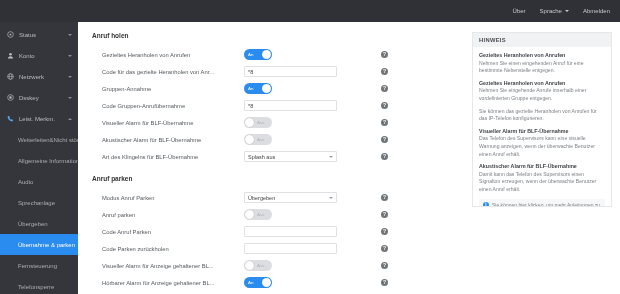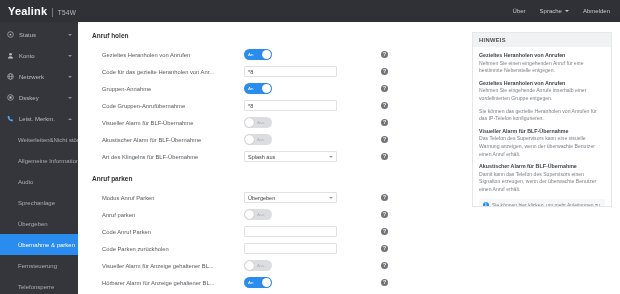--- a/index.html
+++ b/index.html
@@ -150,25 +150,20 @@
     flex: 0 0 6px; font-weight: bold; margin-top: .5px;
   }
   .hint-note-t { font-size: 5px; color: #7d8186; line-height: 1.45; }
 </style>
 </head>
 <body>
 
 <div id="app">
 
   <div class="topbar">
-    <div class="brand">
-      <span class="brand-name">Yealink</span>
-      <span class="brand-sep">|</span>
-      <span class="brand-model">T54W</span>
-    </div>
     <div class="topnav">
       <div class="topnav-item">
         <span>Über</span>
       </div>
       <div class="topnav-item">
         <span>Sprache</span>
         <span class="caret-d"></span>
       </div>
       <div class="topnav-item">
         <span>Abmelden</span>

